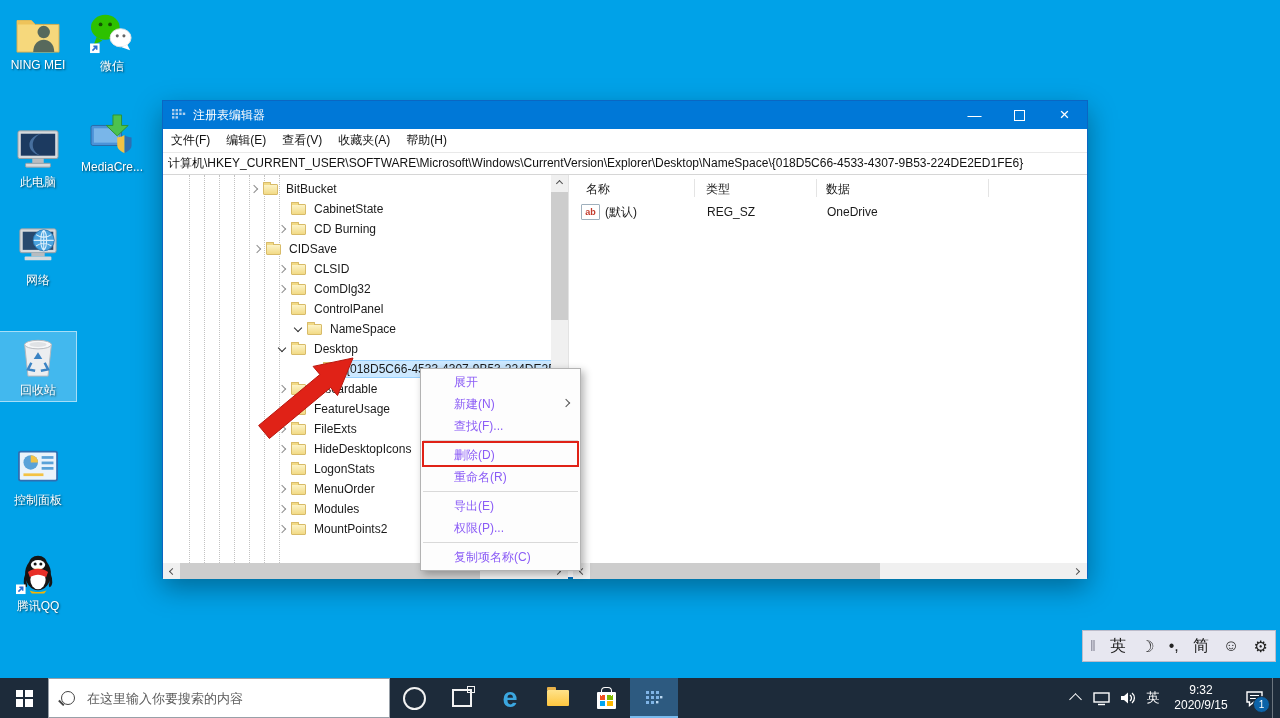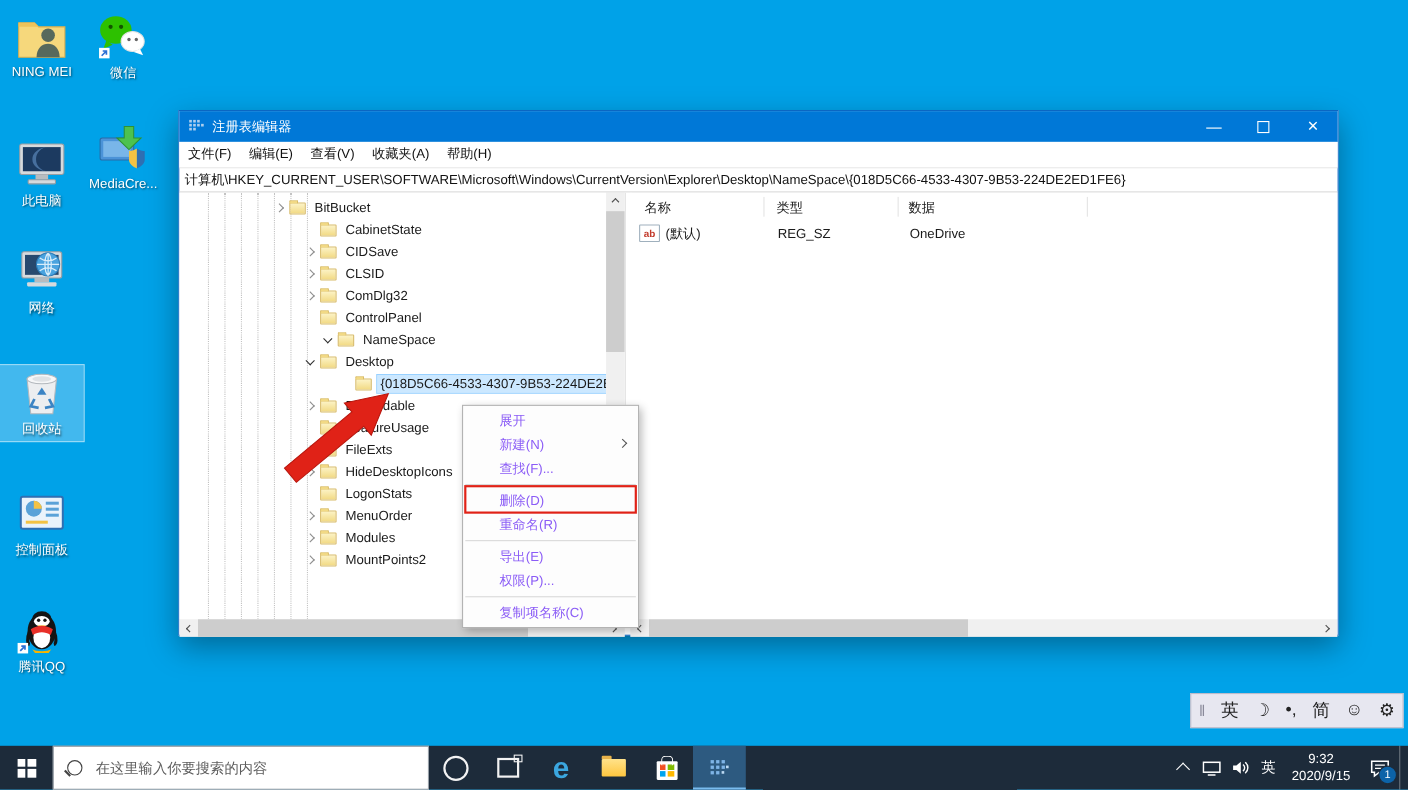--- a/index.html
+++ b/index.html
@@ -7,21 +7,21 @@
        background:#00a2e8;font-family:"Liberation Sans",sans-serif;
        -webkit-font-smoothing:antialiased}
   
   .dicon{position:absolute;width:76px;display:flex;flex-direction:column;align-items:center;
          padding:2px 0;box-sizing:border-box}
   .dicon .ic{width:46px;height:46px;display:flex;align-items:center;justify-content:center}
   .dicon .lbl{font-size:12px;color:#fff;text-shadow:1px 1px 2px rgba(0,0,0,.6);margin-top:2px;
               white-space:nowrap;text-align:left}
   .dicon.selected{background:rgba(190,225,248,.35);outline:1px solid rgba(255,255,255,.65)}
   
-  .window{position:absolute;left:162px;top:100px;width:1055px;height:478px;background:#fff;
+  .window{position:absolute;left:162px;top:100px;width:926px;height:478px;background:#fff;
           border:1px solid #0b66c2;box-sizing:border-box;box-shadow:0 10px 26px rgba(0,0,0,.35)}
   .titlebar{height:28px;background:#0078d7;color:#fff;display:flex;align-items:center}
   .titlebar .ticon{margin:0 6px 0 8px;width:16px;height:16px}
   .titlebar .ttext{font-size:12px;flex:1}
   .caption{display:flex;height:28px}
   .cbtn{width:45px;height:28px;display:flex;align-items:center;justify-content:center;
         color:#fff;font-size:14px}
   .maxglyph{width:9px;height:9px;border:1px solid #fff}
   .menubar{height:23px;display:flex;align-items:center;font-size:12px;color:#111;
            background:#fff}
@@ -305,20 +305,25 @@
             <span class="tlabel">BitBucket</span>
           </div>
         <div class="trow" style="padding-left:112px">
             <span class="chv"></span>
             <span class="fold"></span>
             <span class="tlabel">CabinetState</span>
           </div>
         <div class="trow" style="padding-left:112px">
             <span class="chv r"></span>
             <span class="fold"></span>
+            <span class="tlabel">CD Burning</span>
+          </div>
+        <div class="trow" style="padding-left:87px">
+            <span class="chv r"></span>
+            <span class="fold"></span>
             <span class="tlabel">CIDSave</span>
           </div>
         <div class="trow" style="padding-left:112px">
             <span class="chv r"></span>
             <span class="fold"></span>
             <span class="tlabel">CLSID</span>
           </div>
         <div class="trow" style="padding-left:112px">
             <span class="chv r"></span>
             <span class="fold"></span>

